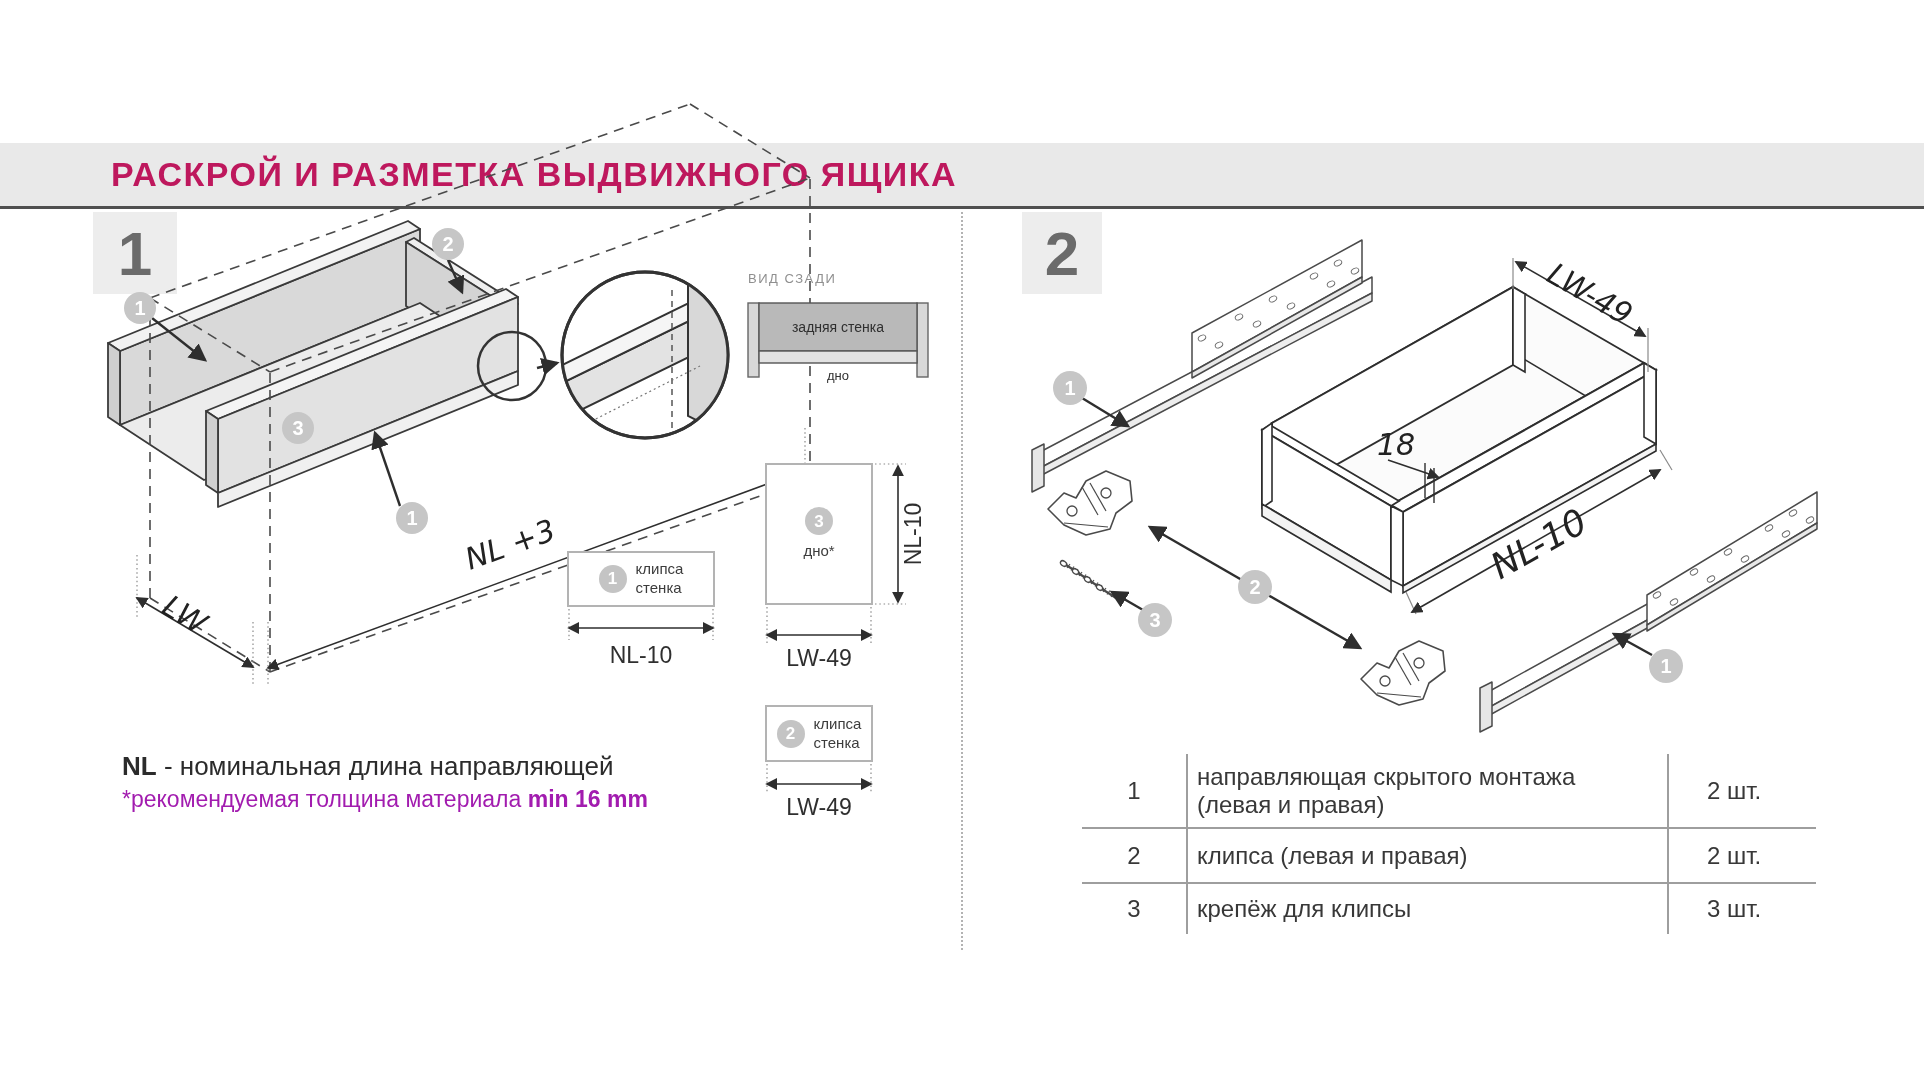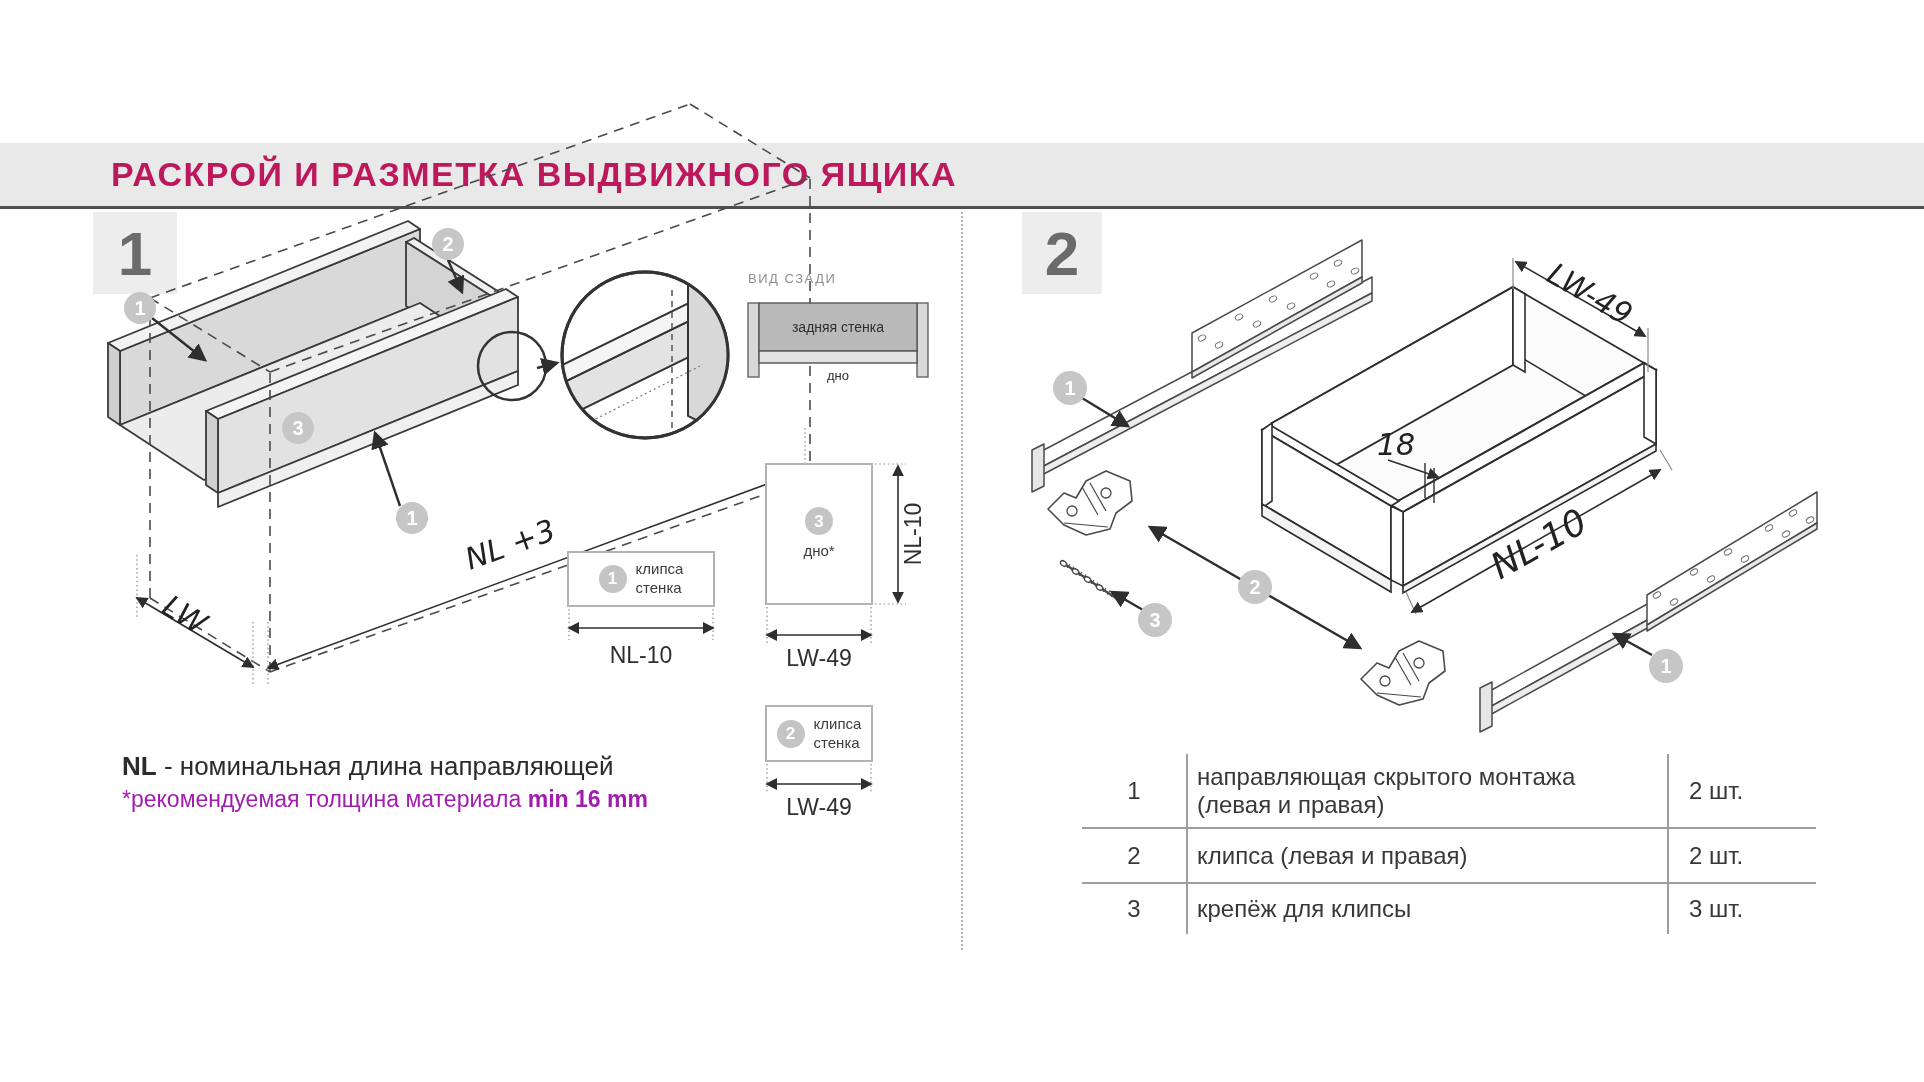--- a/index.html
+++ b/index.html
@@ -57,21 +57,21 @@
   .legend .note { font-size:23px; margin-top:0; color:#a21caf; }
   .legend .note b { font-weight:bold; }
 
   
   .parts-table { position:absolute; left:1082px; top:754px; width:734px;
     display:grid; grid-template-columns:106px 481px 147px; grid-auto-rows:auto;
     color:#383838; font-size:24px; }
   .tcell { display:flex; flex-direction:column; justify-content:center; }
   .t-num { align-items:center; border-right:2px solid #9e9e9e; }
   .t-desc { padding-left:9px; border-right:2px solid #9e9e9e; }
-  .t-qty { padding-left:20px; }
+  .t-qty { padding-left:38px; }
   .row1 { height:73px; }
   .row2 { height:55px; border-top:2px solid #9e9e9e; }
   .row3 { height:52px; border-top:2px solid #9e9e9e; }
 </style>
 </head>
 <body>
 
 <div id="page">
 
   <div class="title-bar">

